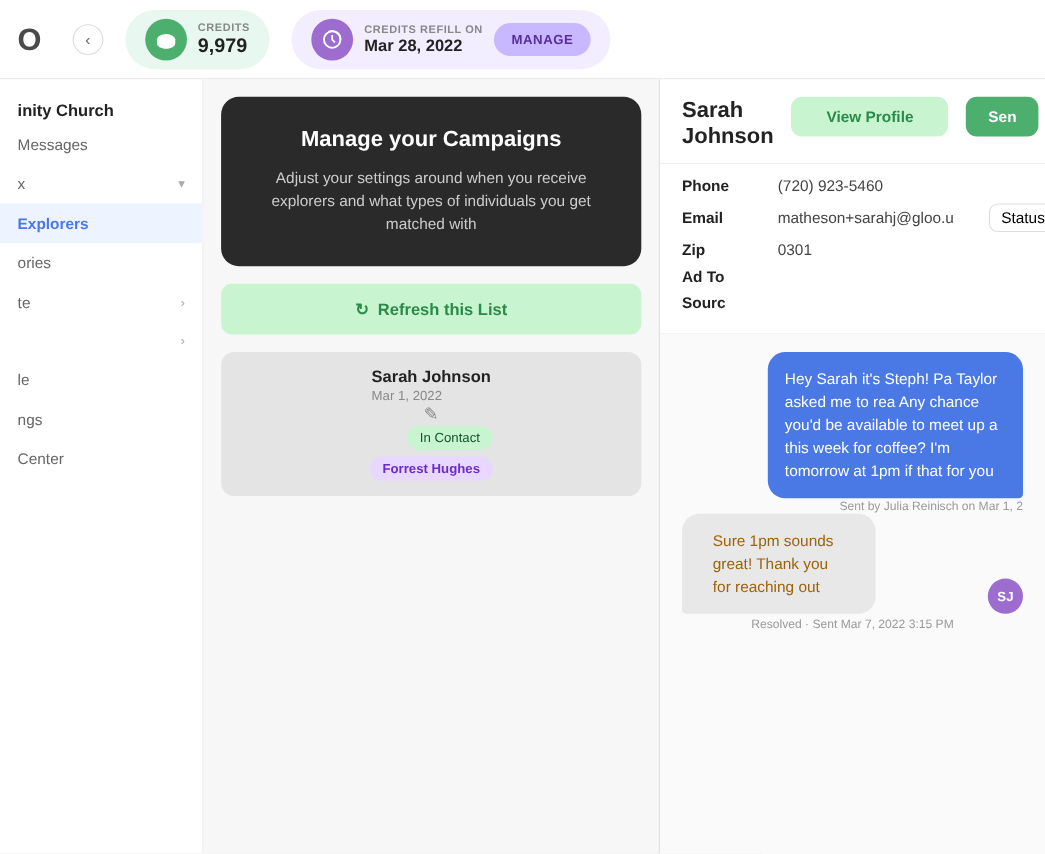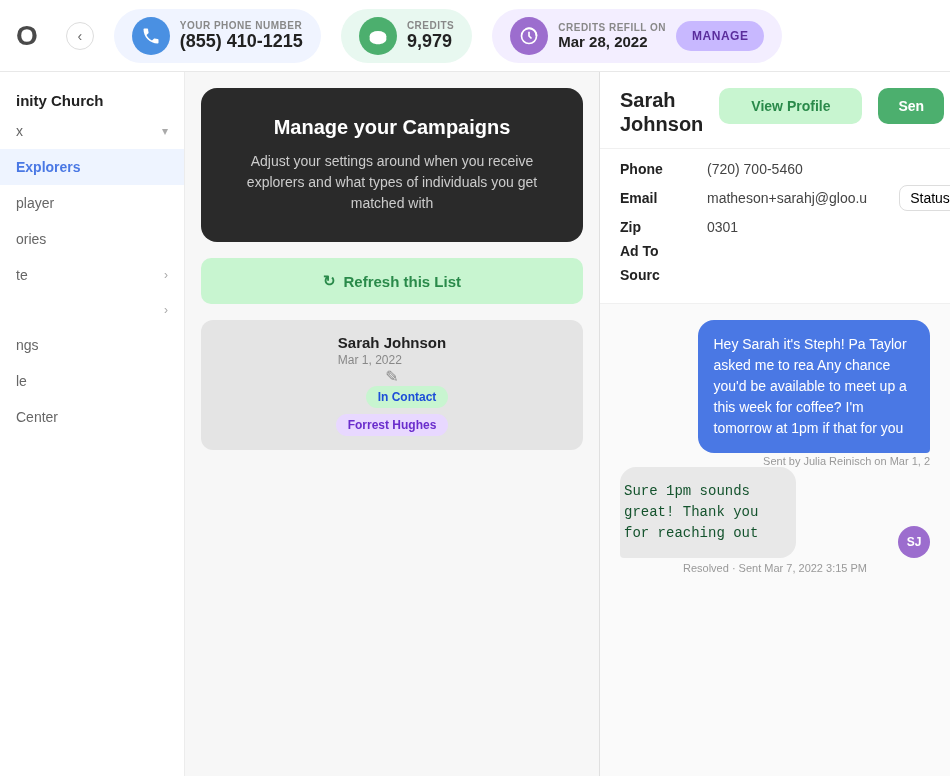--- a/index.html
+++ b/index.html
@@ -40,21 +40,21 @@
     .campaign-card { background: #2a2a2a; border-radius: 16px; margin: 16px; padding: 28px 24px; color: #fff; text-align: center; }
     .campaign-title { font-size: 20px; font-weight: 700; margin-bottom: 12px; }
     .campaign-desc { font-size: 14px; color: #ccc; line-height: 1.5; }
     .refresh-btn { margin: 0 16px 16px; background: #c8f5d0; border: none; border-radius: 10px; padding: 14px; font-size: 15px; font-weight: 600; color: #2a8a4a; cursor: pointer; display: flex; align-items: center; justify-content: center; gap: 8px; width: calc(100% - 32px); }
     .contact-card { background: #ececec; border-radius: 12px; margin: 0 16px 8px; padding: 14px 16px; display: flex; align-items: center; justify-content: space-between; cursor: pointer; }
     .contact-card.selected { background: #e4e4e4; flex-direction: column; }
     .contact-info { display: flex; flex-direction: column; }
     .contact-name { font-size: 15px; font-weight: 700; color: #222; }
     .contact-date { font-size: 12px; color: #888; margin-top: 2px; }
     .contact-badges { display: flex; flex-direction: column; align-items: flex-end; gap: 6px; }
-    .badge-contact { background: #c8f5d0; color: #1d4ed8; border-radius: 20px; padding: 4px 12px; font-size: 12px; font-weight: 700; text-align: center; }
+    .badge-contact { background: #c8f5d0; color: #14532d; border-radius: 20px; padding: 4px 12px; font-size: 12px; font-weight: 400; text-align: center; }
     .badge-name { background: #e8d8ff; color: #6a2dcc; border-radius: 20px; padding: 4px 12px; font-size: 12px; font-weight: 600; }
     .edit-icon { color: #888; font-size: 16px; margin: 0 8px; }
 
     
     .right-panel { flex: 1; background: #fff; display: flex; flex-direction: column; overflow: hidden; }
     .profile-header { padding: 16px 20px 12px; border-bottom: 1px solid #f0f0f0; display: flex; align-items: flex-start; gap: 16px; }
     .profile-name { font-size: 20px; font-weight: 800; color: #222; line-height: 1.2; }
     .view-profile-btn { background: #c8f5d0; color: #2a8a4a; border: none; border-radius: 10px; padding: 10px 32px; font-size: 14px; font-weight: 600; cursor: pointer; white-space: nowrap; }
     .send-btn { background: #4caf6e; color: #fff; border: none; border-radius: 10px; padding: 10px 20px; font-size: 14px; font-weight: 600; cursor: pointer; }
     .profile-details { padding: 12px 20px; border-bottom: 1px solid #f0f0f0; }
@@ -62,46 +62,35 @@
     .detail-label { font-weight: 700; color: #222; width: 55px; flex-shrink: 0; }
     .detail-value { color: #444; }
     .status-dropdown { display: flex; align-items: center; gap: 4px; border: 1px solid #ddd; border-radius: 8px; padding: 4px 10px; cursor: pointer; background: #fff; }
     .groups-row { font-size: 13px; color: #666; padding: 0 20px 10px; border-bottom: 1px solid #f0f0f0; }
     .groups-label { font-weight: 700; color: #444; }
     .groups-badge { background: #e0eaff; color: #4a6ee0; border-radius: 12px; padding: 2px 10px; font-size: 12px; font-weight: 600; display: inline-block; margin-left: 4px; }
 
     
     .chat-area { flex: 1; overflow-y: auto; padding: 16px 20px; background: #fafafa; display: flex; flex-direction: column; gap: 0; }
     .message-out { align-self: flex-end; background: #4a78e4; color: #fff; border-radius: 16px 16px 4px 16px; padding: 14px 16px; max-width: 75%; font-size: 14px; line-height: 1.5; }
-    .message-in { align-self: flex-start; background: #e8e8e8; color: #14532d; border-radius: 16px 16px 16px 4px; padding: 14px 4px; max-width: 65%; font-size: 14px; line-height: 1.5; font-family: Liberation Mono, monospace; }
+    .message-in { align-self: flex-start; background: #e8e8e8; color: #a16207; border-radius: 16px 16px 16px 4px; padding: 14px 28px; max-width: 65%; font-size: 14px; line-height: 1.5; }
     .message-meta-out { text-align: right; font-size: 11px; color: #999; margin-top: 2px; }
     .avatar-sj { width: 32px; height: 32px; background: #9c6dce; border-radius: 50%; display: flex; align-items: center; justify-content: center; color: #fff; font-size: 12px; font-weight: 700; align-self: flex-end; }
     .resolved-bar { text-align: center; font-size: 11px; color: #999; padding: 4px 0; }
     .chat-row-in { display: flex; align-items: flex-end; gap: 8px; }
   </style>
 </head>
 <body>
 
 <div class="app-wrapper">
 
   <div class="top-bar">
     <span class="logo">O</span>
     <button class="back-btn">‹</button>
 
-    <div class="phone-pill">
-      <div class="phone-icon-wrap">
-        <svg width="20" height="20" viewBox="0 0 24 24" fill="white">
-            <path d="M6.6 10.8c1.4 2.8 3.8 5.1 6.6 6.6l2.2-2.2c.3-.3.7-.4 1-.2 1.1.4 2.3.6 3.6.6.6 0 1 .4 1 1V20c0 .6-.4 1-1 1-9.4 0-17-7.6-17-17 0-.6.4-1 1-1h3.5c.6 0 1 .4 1 1 0 1.3.2 2.5.6 3.6.1.3 0 .7-.2 1L6.6 10.8z"></path>
-          </svg>
-      </div>
-      <div>
-        <div class="phone-label">YOUR PHONE NUMBER</div>
-        <div class="phone-number">(855) 410-1215</div>
-      </div>
-    </div>
 
     <div class="credits-pill">
       <div class="credits-icon-wrap">
         <svg width="20" height="20" viewBox="0 0 24 24" fill="white">
             <ellipse cx="12" cy="12" rx="10" ry="6"></ellipse>
             <path d="M2 12v4c0 3.3 4.5 6 10 6s10-2.7 10-6v-4"></path>
           </svg>
       </div>
       <div>
         <div class="credits-label">CREDITS</div>
@@ -123,45 +112,45 @@
       </div>
       <button class="manage-btn">MANAGE</button>
     </div>
   </div>
 
   <div class="main-area">
 
     <div class="sidebar">
       <div class="sidebar-org">inity Church</div>
       <div class="sidebar-item">
+        <span>Messages</span>
+      </div>
+      <div class="sidebar-item">
         <span>x</span>
         <span class="sidebar-chevron">▾</span>
       </div>
       <div class="sidebar-item active">
         <span>Explorers</span>
       </div>
       <div class="sidebar-item">
-        <span>player</span>
-      </div>
-      <div class="sidebar-item">
         <span>ories</span>
       </div>
       <div class="sidebar-item">
         <span>te</span>
         <span class="sidebar-arrow">›</span>
       </div>
       <div class="sidebar-item">
         <span></span>
         <span class="sidebar-arrow">›</span>
       </div>
       <div class="sidebar-item">
+        <span>le</span>
+      </div>
+      <div class="sidebar-item">
         <span>ngs</span>
-      </div>
-      <div class="sidebar-item">
-        <span>le</span>
       </div>
       <div class="sidebar-item">
         <span>Center</span>
       </div>
     </div>
 
     <div class="middle-panel">
       <div class="campaign-card">
         <div class="campaign-title">Manage your Campaigns</div>
         <div class="campaign-desc">Adjust your settings around when you receive explorers and what types of individuals you get matched with</div>
@@ -191,21 +180,21 @@
             <span>Johnson</span>
           </div>
         </div>
         <button class="view-profile-btn">View Profile</button>
         <button class="send-btn">Sen</button>
       </div>
 
       <div class="profile-details">
         <div class="detail-row">
           <span class="detail-label">Phone</span>
-          <span class="detail-value">(720) 700-5460</span>
+          <span class="detail-value">(720) 923-5460</span>
         </div>
         <div class="detail-row">
           <span class="detail-label">Email</span>
           <span class="detail-value">matheson+sarahj@gloo.u</span>
           <div class="status-dropdown">
             <span>Status</span>
             <span>▾</span>
           </div>
         </div>
         <div class="detail-row">

